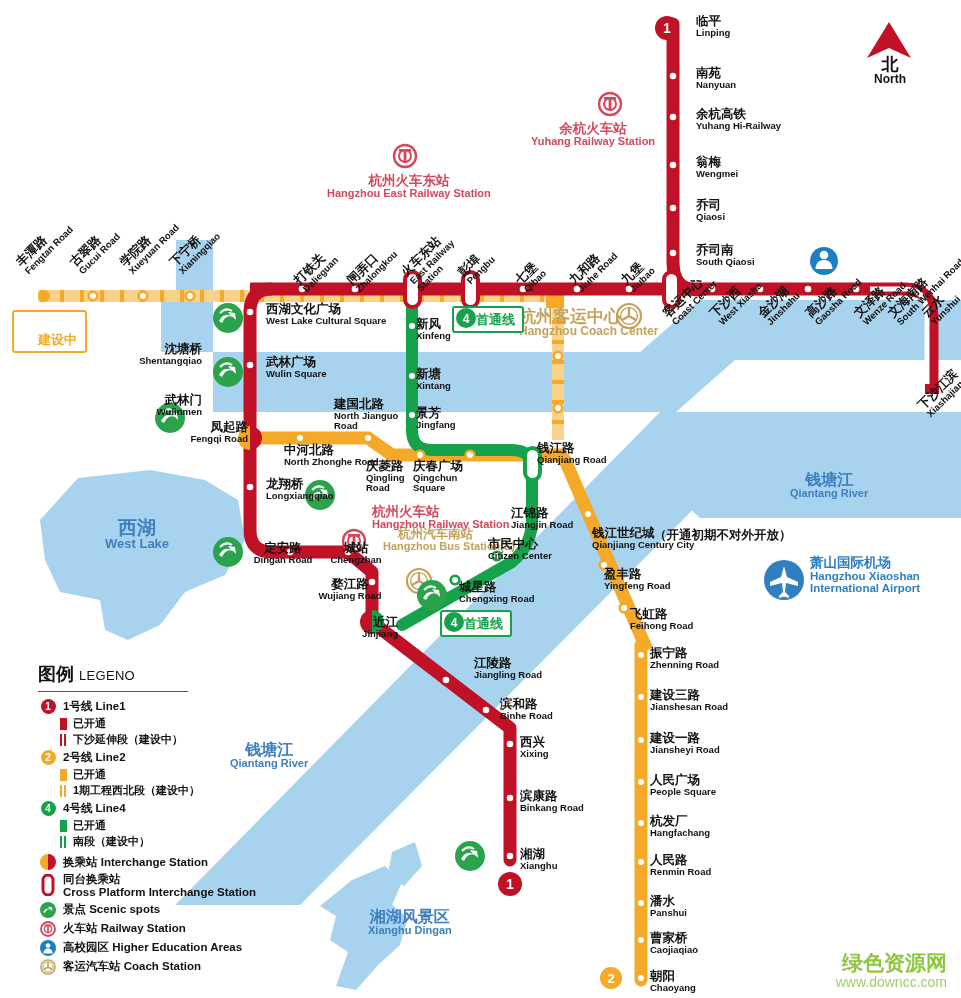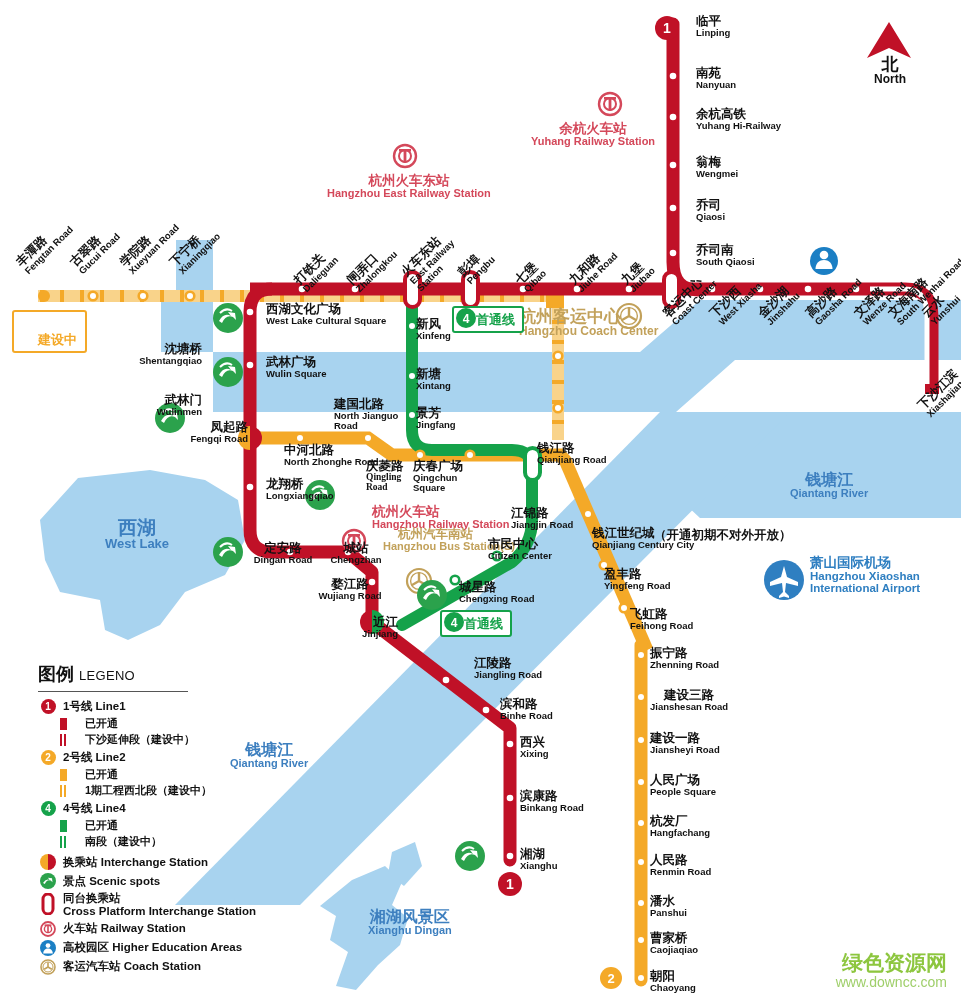--- a/index.html
+++ b/index.html
@@ -45,21 +45,21 @@
   .north .en{font-size:12px;font-weight:bold;}
 
   
   #legend{position:absolute;left:38px;top:662px;width:250px;}
   #legend .ttl{font-size:18px;font-weight:bold;color:#111;}
   #legend .ttl .e{font-size:13px;font-weight:normal;letter-spacing:.3px;}
   #legend hr{border:none;border-top:1.6px solid #555;margin:5px 0 7px 0;width:150px;}
   .lgrow{display:flex;align-items:center;margin:0 0 2px 0;font-size:11.5px;font-weight:bold;color:#111;}
   .lgrow .tx{line-height:1.12;}
   .lgicon{width:20px;min-width:20px;display:flex;justify-content:center;align-items:center;margin-right:5px;}
-  .lgsub{display:flex;align-items:center;margin:0 0 1px 22px;font-size:11px;font-weight:bold;color:#111;gap:12px;}
+  .lgsub{display:flex;align-items:center;margin:0 0 1px 22px;font-size:11px;font-weight:bold;color:#111;}
   .swatch{width:7px;height:12px;margin-right:6px;display:inline-block;}
   .chip{width:15px;height:15px;border-radius:50%;color:#fff;font-size:10px;font-weight:bold;
         display:flex;align-items:center;justify-content:center;}
 
   .wm{position:absolute;right:14px;bottom:8px;text-align:right;}
   .wm .w1{font-size:21px;font-weight:bold;color:#8dc63f;line-height:1.1;}
   .wm .w2{font-size:14px;color:#9fcf6a;}
 </style>
 </head>
 <body>
@@ -551,21 +551,21 @@
 <div class="lbl st" style="left:284px;top:444px;">
     <span class="cn">中河北路</span>
     <span class="en">North Zhonghe Road</span>
   </div>
 <div class="lbl st" style="left:334px;top:398px;width:74px;white-space:normal;">
     <span class="cn">建国北路</span>
     <span class="en" style="white-space:normal;">North Jianguo Road</span>
   </div>
 <div class="lbl st" style="left:366px;top:460px;width:46px;white-space:normal;">
     <span class="cn">庆菱路</span>
-    <span class="en" style="white-space:normal;font-family:Liberation Serif, serif;">Qingling Road</span>
+    <span class="en" style="white-space:normal;">Qingling Road</span>
   </div>
 <div class="lbl st" style="left:413px;top:460px;width:58px;white-space:normal;">
     <span class="cn">庆春广场</span>
     <span class="en" style="white-space:normal;">Qingchun Square</span>
   </div>
 <div class="lbl st" style="left:537px;top:442px;">
     <span class="cn">钱江路</span>
     <span class="en">Qianjiang Road</span>
   </div>
 <div class="lbl st" style="left:511px;top:507px;">
@@ -581,21 +581,21 @@
     <span class="en">Yingfeng Road</span>
   </div>
 <div class="lbl st" style="left:630px;top:608px;">
     <span class="cn">飞虹路</span>
     <span class="en">Feihong Road</span>
   </div>
 <div class="lbl st" style="left:650px;top:647px;">
     <span class="cn">振宁路</span>
     <span class="en">Zhenning Road</span>
   </div>
-<div class="lbl st" style="left:650px;top:689px;text-align:center;">
+<div class="lbl st" style="left:650px;top:689px;">
     <span class="cn">建设三路</span>
     <span class="en">Jianshesan Road</span>
   </div>
 <div class="lbl st" style="left:650px;top:732px;">
     <span class="cn">建设一路</span>
     <span class="en">Jiansheyi Road</span>
   </div>
 <div class="lbl st" style="left:650px;top:774px;">
     <span class="cn">人民广场</span>
     <span class="en">People Square</span>
@@ -696,39 +696,39 @@
 
   <div class="lgrow" style="margin-top:5px;">
     <span class="lgicon">
       <svg width="16" height="16">
           <path d="M8 0 A8 8 0 0 0 8 16 Z" fill="#F4A928"></path>
           <path d="M8 0 A8 8 0 0 1 8 16 Z" fill="#C01127"></path>
         </svg>
       </span>
     <span class="tx"><span>换乘站</span> <span>Interchange Station</span></span>
   </div>
+  <div class="lgrow" style="margin-top:3px;align-items:flex-start;">
+    <span class="lgicon" style="margin-top:1px;">
+      <svg width="14" height="22">
+          <rect x="2" y="1" width="10" height="20" rx="5" fill="#fff" stroke="#C01127" stroke-width="3"></rect>
+        </svg>
+      </span>
+    <span class="tx">
+      <span style="display:block;">同台换乘站</span>
+      <span style="display:block;">Cross Platform Interchange Station</span>
+      </span>
+  </div>
   <div class="lgrow" style="margin-top:3px;">
     <span class="lgicon">
       <svg width="16" height="16">
           <circle cx="8" cy="8" r="8" fill="#2BA24C"></circle>
       <path d="M3 10 q3 -5 6.5 -3 l-1.5 -2.2 l4 .5 l.5 4 l-1.7 -1.7 q-4 -1.6 -6 3.4 z" fill="#fff"></path>
         </svg>
       </span>
     <span class="tx"><span>景点</span> <span>Scenic spots</span></span>
-  </div>
-  <div class="lgrow" style="margin-top:3px;align-items:flex-start;">
-    <span class="lgicon" style="margin-top:1px;">
-      <svg width="14" height="22">
-          <rect x="2" y="1" width="10" height="20" rx="5" fill="#fff" stroke="#C01127" stroke-width="3"></rect>
-        </svg>
-      </span>
-    <span class="tx">
-      <span style="display:block;">同台换乘站</span>
-      <span style="display:block;">Cross Platform Interchange Station</span>
-      </span>
   </div>
   <div class="lgrow" style="margin-top:3px;">
     <span class="lgicon">
       <svg width="16" height="16">
           <circle cx="8" cy="8" r="7" fill="none" stroke="#D4485A" stroke-width="1.8"></circle>
       <circle cx="8" cy="8" r="3.6" fill="none" stroke="#D4485A" stroke-width="1.4"></circle>
       <rect x="7.2" y="4" width="1.6" height="8" fill="#D4485A"></rect>
       <rect x="4.6" y="3.4" width="6.8" height="1.6" fill="#D4485A"></rect>
         </svg>
       </span>

